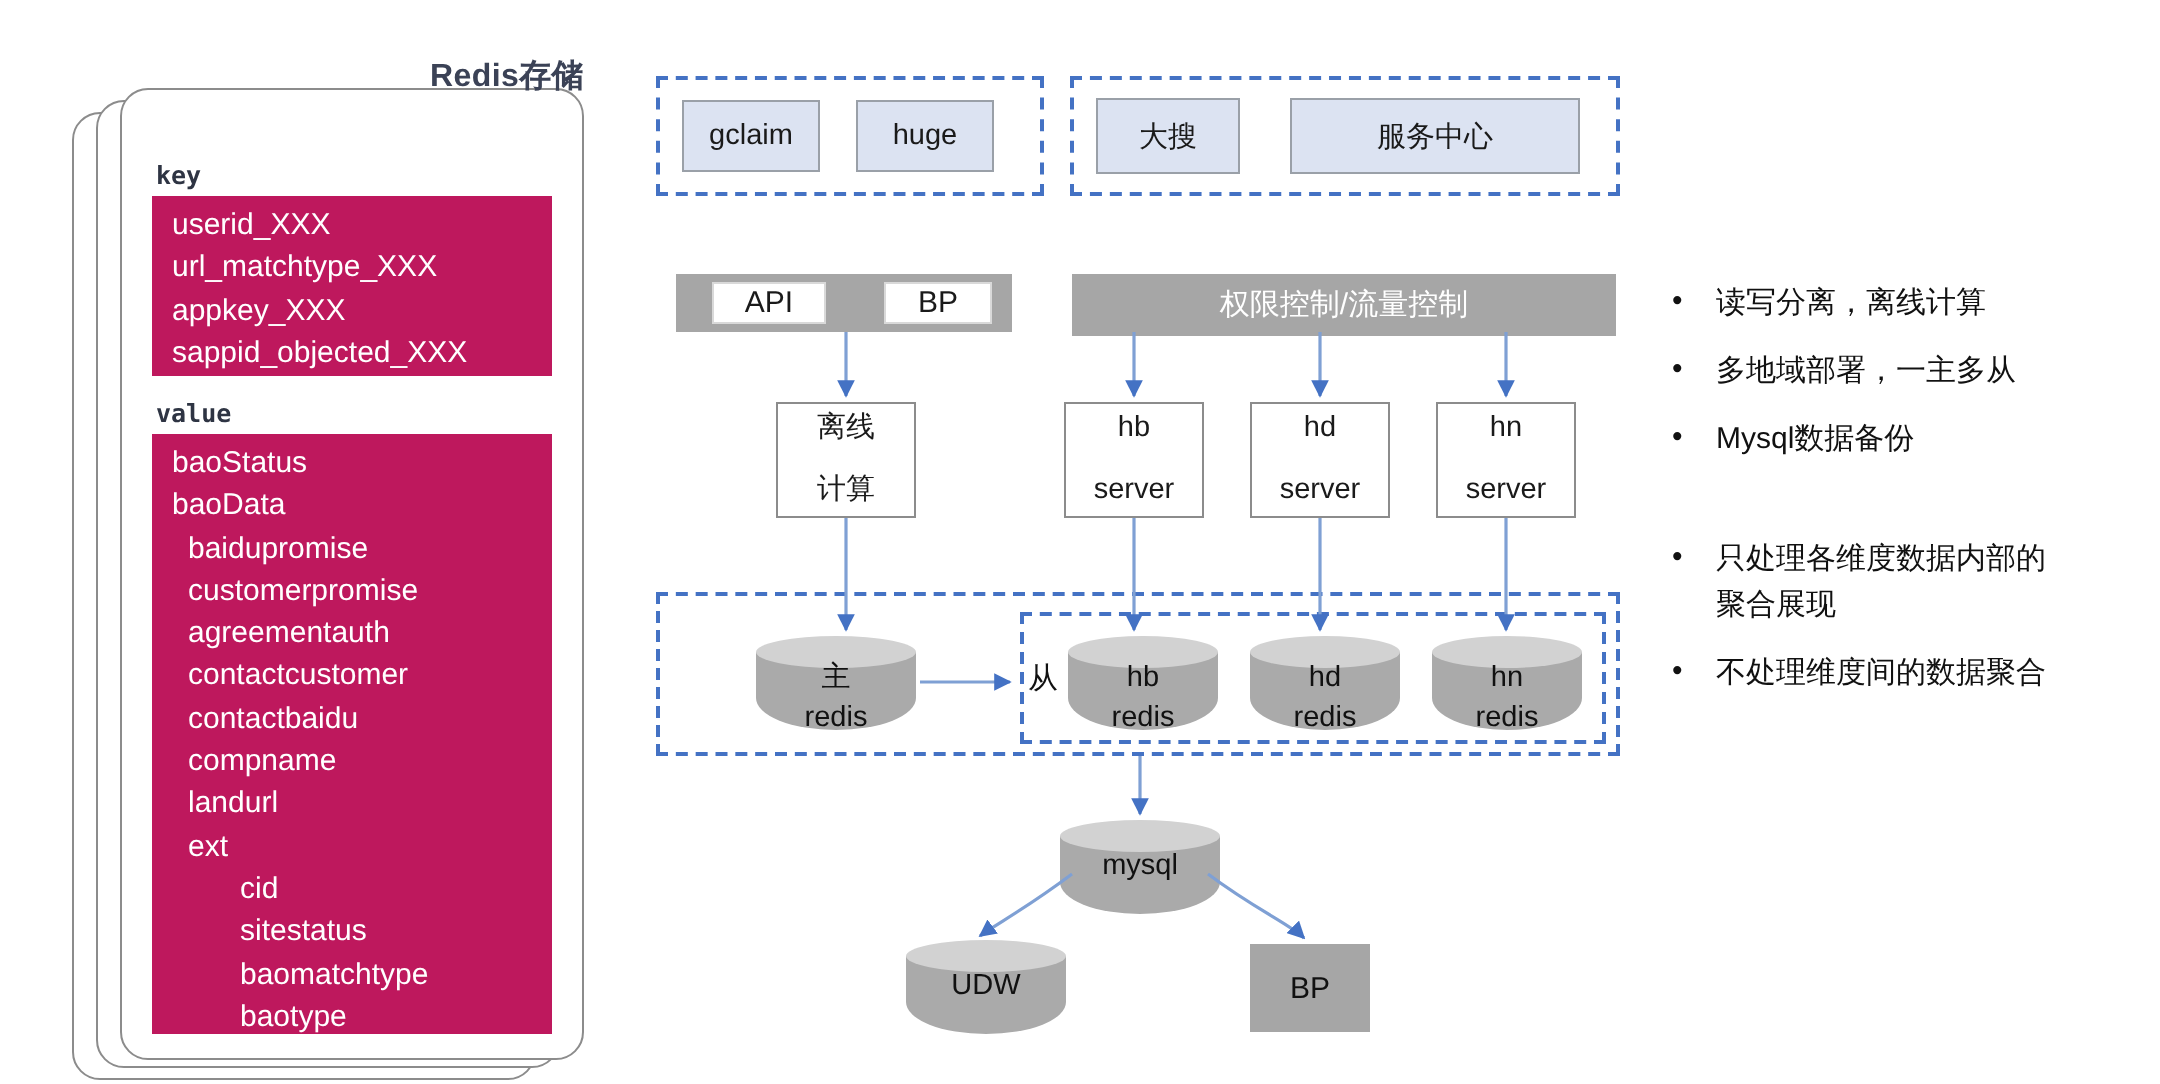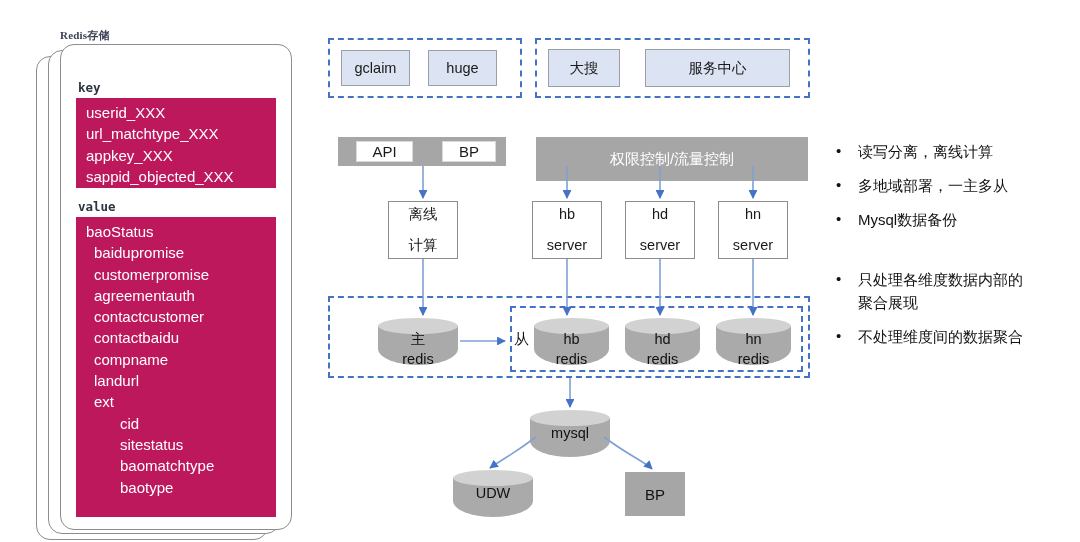--- a/index.html
+++ b/index.html
@@ -28,24 +28,24 @@
   }
   .card-back-1 { left: 36px;  top: 36px; width: 232px; height: 484px; }
   .card-back-2 { left: 48px;  top: 30px; width: 232px; height: 484px; }
   .card-front  { left: 60px;  top: 24px; width: 232px; height: 486px; }
 
   .stack-title {
     position: absolute;
     left: 60px;
     top: 8px;
     width: 232px;
-    text-align: left;
-    font-family: Liberation Serif, serif;
+    text-align: right;
+    font-family: Liberation Sans, sans-serif;
     font-weight: bold;
-    font-size: 11px;
+    font-size: 16px;
     color: #3b4256;
     letter-spacing: .2px;
     z-index: 5;
   }
 
   .field-label {
     position: absolute;
     font-family: "DejaVu Sans Mono", monospace;
     font-weight: bold;
     font-size: 12.5px;
@@ -107,21 +107,21 @@
     position: absolute;
     background: #a6a6a6;
     box-sizing: border-box;
     display: flex;
     align-items: center;
     justify-content: center;
     color: #ffffff;
     font-size: 15px;
   }
   #bar-left  { left: 338px; top: 137px; width: 168px; height: 29px; }
-  #bar-right { left: 536px; top: 137px; width: 272px; height: 44px; }
+  #bar-right { left: 536px; top: 137px; width: 272px; height: 31px; }
 
   .white-chip {
     position: absolute;
     background: #ffffff;
     display: flex;
     align-items: center;
     justify-content: center;
     font-size: 15px;
     color: #1a1a1a;
     border: 1px solid #d9d9d9;
@@ -245,20 +245,21 @@
   <div class="gray-panel" id="key-panel">
       <div class="line">userid_XXX</div>
       <div class="line">url_matchtype_XXX</div>
       <div class="line">appkey_XXX</div>
       <div class="line">sappid_objected_XXX</div>
     </div>
 
   <div class="field-label" id="value-label">value</div>
   <div class="gray-panel" id="value-panel">
       <div class="line">baoStatus</div>
+      <div class="line">baoData</div>
       <div class="line ind1">baidupromise</div>
       <div class="line ind1">customerpromise</div>
       <div class="line ind1">agreementauth</div>
       <div class="line ind1">contactcustomer</div>
       <div class="line ind1">contactbaidu</div>
       <div class="line ind1">compname</div>
       <div class="line ind1">landurl</div>
       <div class="line ind1">ext</div>
       <div class="line ind2">cid</div>
       <div class="line ind2">sitestatus</div>

